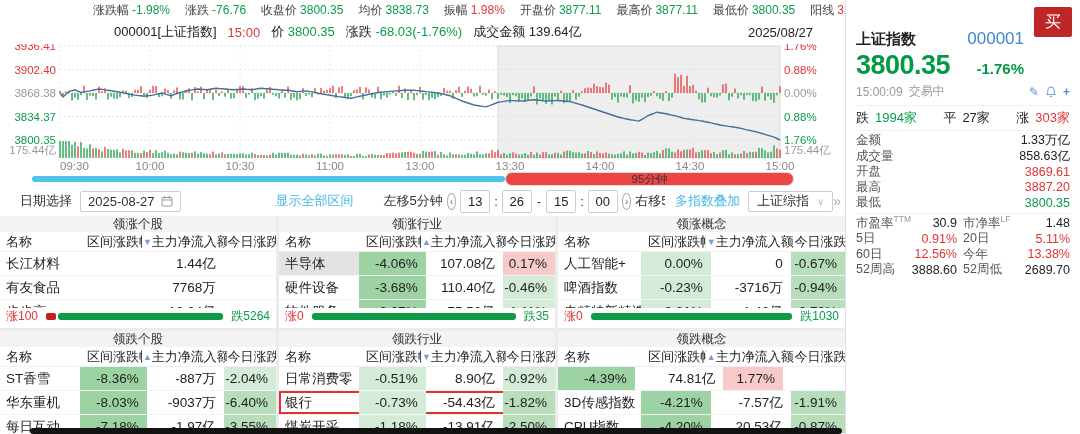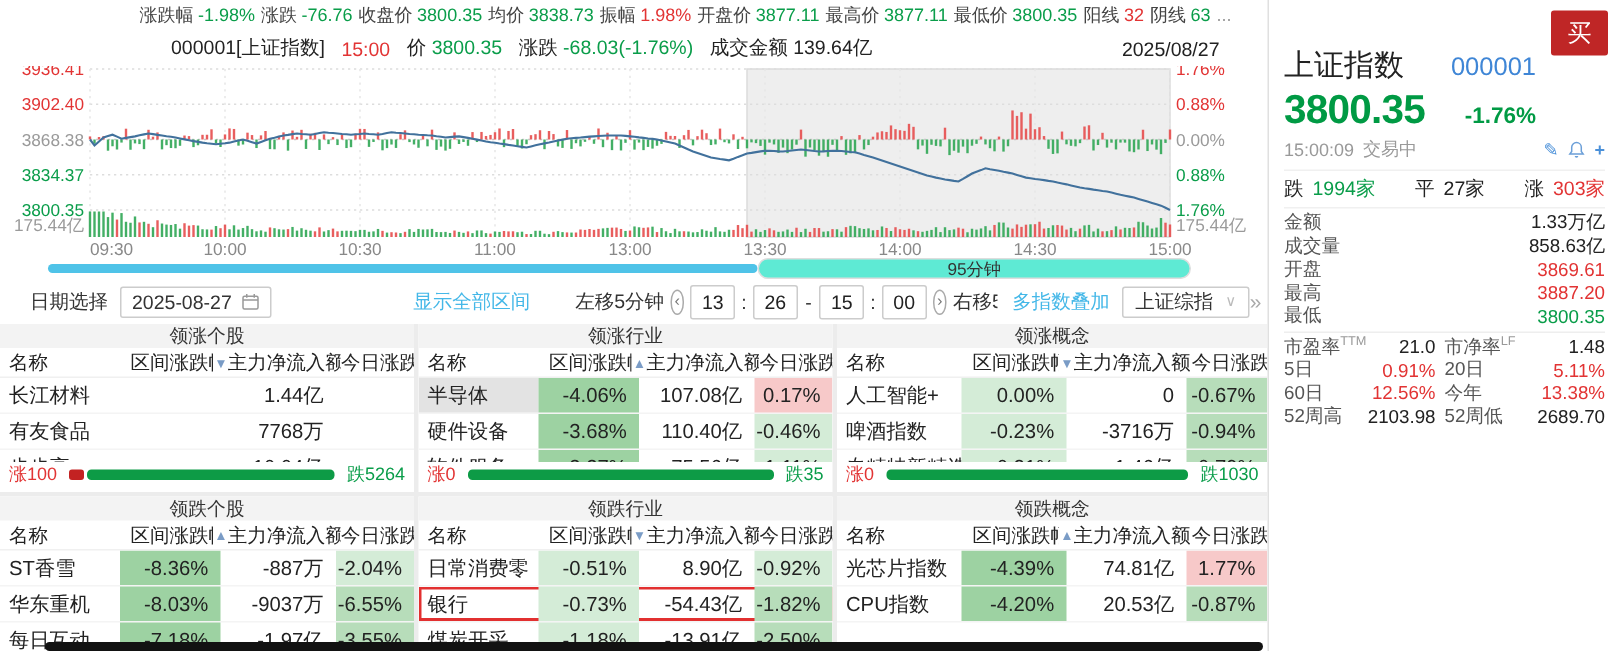--- a/index.html
+++ b/index.html
@@ -1,29 +1,29 @@
 <!DOCTYPE html>
 <html><head>
 <meta charset="utf-8">
 <style>
   html,body{margin:0;padding:0;background:#fff;font-family:"Liberation Sans","DejaVu Sans",sans-serif;}
   #app{position:relative;width:1080px;height:434px;background:#fff;overflow:hidden;font-size:13px;color:#222;}
   .c-red{color:#e23434;} .c-green{color:#0a9d4a;} .c-dark{color:#222;} .c-gray{color:#999;}
   .c-cyan{color:#45b8e8;}
   
   #left{position:absolute;left:0;top:0;width:845px;height:434px;}
-  #bar1{position:absolute;left:0;top:0;width:845px;height:20px;display:flex;align-items:center;gap:4px;padding-left:93px;font-size:12px;white-space:nowrap;overflow:hidden;}
+  #bar1{position:absolute;left:0;top:0;width:845px;height:20px;display:flex;align-items:center;gap:15px;padding-left:93px;font-size:12px;white-space:nowrap;overflow:hidden;}
   #bar1 .lab{color:#444;} #bar1 .val{margin-left:3px;}
   #bar2{position:absolute;left:16px;top:20px;width:845px;height:24px;display:flex;align-items:center;gap:11px;padding-left:98px;font-size:13px;white-space:nowrap;box-sizing:border-box;}
   #bar2 .date{margin-left:auto;margin-right:48px;color:#222;}
   #chart-svg{position:absolute;left:0;top:44px;}
   
   #slider-row{position:absolute;left:32px;top:172px;width:762px;height:14px;display:flex;align-items:center;}
   #slider-fill{height:6px;background:#4fc3e8;border-radius:3px;width:473px;}
-  #slider-handle{height:14px;flex:1;border:1px solid #ddd;border-radius:7px;background:#5eead4;display:flex;align-items:center;justify-content:center;font-size:11.5px;color:#333;box-sizing:border-box;}
+  #slider-handle{height:14px;flex:1;border:1px solid #ddd;border-radius:7px;background:#ef4444;display:flex;align-items:center;justify-content:center;font-size:11.5px;color:#333;box-sizing:border-box;}
   
   #controls{position:absolute;left:0;top:188px;width:845px;height:26px;display:flex;align-items:center;font-size:13px;color:#333;white-space:nowrap;}
   .box{border:1px solid #ccc;border-radius:2px;background:#fff;box-sizing:border-box;}
   #date-box{height:21px;display:flex;align-items:center;gap:6px;padding:0 7px;margin-left:8px;}
   .circ{width:15px;height:15px;border:1px solid #aaa;border-radius:50%;color:#777;display:inline-flex;align-items:center;justify-content:center;font-size:11px;line-height:1;margin:0 4px;}
   .tin{width:28px;height:21px;text-align:center;font-size:13px;border:1px solid #ccc;border-radius:2px;color:#222;font-family:inherit;padding:0;}
   #move-right-label{max-width:43px;overflow:hidden;display:inline-block;}
   #index-select{height:21px;display:flex;align-items:center;gap:8px;padding:0 8px;margin-left:8px;}
   #collapse{margin-left:auto;margin-right:4px;color:#aaa;font-size:14px;}
   
@@ -47,21 +47,21 @@
   .sumbar{height:16px;display:flex;align-items:center;padding:0 6px;font-size:12px;gap:8px;}
   .sb-track{flex:1;display:flex;align-items:center;gap:2px;height:7px;}
   .sb-red{background:#c32222;height:7px;border-radius:2px;}
   .sb-green{background:#0d9b46;height:7px;border-radius:3px;flex:1;}
   #blackbar{position:absolute;left:30px;bottom:0;width:812px;height:6px;background:#121212;border-radius:3px;z-index:6;}
   
   #qp{position:absolute;left:845px;top:0;width:235px;height:434px;border-left:1px solid #e0e0e0;box-sizing:border-box;background:#fff;}
   #qp-head{position:relative;padding:6px 10px 0 10px;}
   #buy-btn{position:absolute;right:8px;top:7px;width:38px;height:30px;background:#bf2626;color:#fff;font-size:16px;display:flex;align-items:center;justify-content:center;border-radius:2px;}
   #qp-row1{display:flex;align-items:baseline;padding-right:46px;}
-  #qp-name{font-size:20px;font-weight:normal;color:#222;margin-top:24px;}
+  #qp-name{font-size:15px;font-weight:bold;color:#222;margin-top:24px;}
   #qp-code{margin-left:auto;font-size:17px;color:#3f86d6;}
   #qp-row2{display:flex;align-items:baseline;margin-top:1px;padding-right:46px;}
   #qp-price{font-size:27px;font-weight:bold;color:#009a44;letter-spacing:-0.5px;}
   #qp-chg{margin-left:auto;font-size:15px;font-weight:bold;color:#009a44;}
   #qp-time-row{display:flex;align-items:center;margin-top:2px;font-size:12px;color:#999;gap:6px;}
   #qp-icons{margin-left:auto;display:flex;align-items:center;gap:6px;}
   #qp-icons .ic{font-size:12px;color:#4a90d9;line-height:1;}
   #breadth{display:flex;align-items:center;font-size:13px;margin:5px 10px 0 10px;padding:3px 0;border-top:1px solid #f0f0f0;border-bottom:1px solid #f0f0f0;}
   #breadth span{white-space:nowrap;}
   #stat-list{margin:2px 10px 0 10px;}
@@ -820,21 +820,21 @@
             <div class="trow">
               <div class="cell cname w1">ST香雪</div>
               <div class="cell cnum w2 bg-down-strong">-8.36%</div>
               <div class="cell cnum w3">-887万</div>
               <div class="cell cnum w4 bg-down-light">-2.04%</div>
             </div>
             <div class="trow">
               <div class="cell cname w1">华东重机</div>
               <div class="cell cnum w2 bg-down-strong">-8.03%</div>
               <div class="cell cnum w3">-9037万</div>
-              <div class="cell cnum w4 bg-down-mid">-6.55%</div>
+              <div class="cell cnum w4 bg-down-mid">-6.40%</div>
             </div>
             <div class="trow">
               <div class="cell cname w1">每日互动</div>
               <div class="cell cnum w2 bg-down-strong">-7.18%</div>
               <div class="cell cnum w3">-1.97亿</div>
               <div class="cell cnum w4 bg-down-mid">-3.55%</div>
             </div>
           </div>
         </div>
         <div class="tbl">
@@ -887,24 +887,29 @@
             </div>
             <div class="hc w3">
               <span class="ht">主力净流入额</span>
             </div>
             <div class="hc w4">
               <span class="ht">今日涨跌幅</span>
             </div>
           </div>
           <div class="rows" style="height: 66px;">
             <div class="trow">
-              <div class="cell cname w1">光芯片指数</div>
               <div class="cell cnum w2 bg-down-strong">-4.39%</div>
               <div class="cell cnum w3">74.81亿</div>
               <div class="cell cnum w4 bg-up-light">1.77%</div>
+            </div>
+            <div class="trow">
+              <div class="cell cname w1">3D传感指数</div>
+              <div class="cell cnum w2 bg-down-strong">-4.21%</div>
+              <div class="cell cnum w3">-7.57亿</div>
+              <div class="cell cnum w4 bg-down-mid">-1.91%</div>
             </div>
             <div class="trow">
               <div class="cell cname w1">CPU指数</div>
               <div class="cell cnum w2 bg-down-strong">-4.20%</div>
               <div class="cell cnum w3">20.53亿</div>
               <div class="cell cnum w4 bg-down-mid">-0.87%</div>
             </div>
           </div>
         </div>
       </div>
@@ -962,21 +967,21 @@
         </div>
         <div class="srow">
           <span class="sl">最低</span>
           <span class="sv c-green">3800.35</span>
         </div>
       </div>
     <div id="pairs">
         <div class="prow">
           <div class="pcell">
             <span class="sl">市盈率<sup>TTM</sup></span>
-            <span class="sv c-dark">21.0</span>
+            <span class="sv c-dark">30.9</span>
           </div>
           <div class="pcell">
             <span class="sl">市净率<sup>LF</sup></span>
             <span class="sv c-dark">1.48</span>
           </div>
         </div>
         <div class="prow">
           <div class="pcell">
             <span class="sl">5日</span>
             <span class="sv c-red">0.91%</span>
@@ -992,21 +997,21 @@
             <span class="sv c-red">12.56%</span>
           </div>
           <div class="pcell">
             <span class="sl">今年</span>
             <span class="sv c-red">13.38%</span>
           </div>
         </div>
         <div class="prow">
           <div class="pcell">
             <span class="sl">52周高</span>
-            <span class="sv c-dark">2103.98</span>
+            <span class="sv c-dark">3888.60</span>
           </div>
           <div class="pcell">
             <span class="sl">52周低</span>
             <span class="sv c-dark">2689.70</span>
           </div>
         </div>
       </div>
 
   </div>
 </div>

